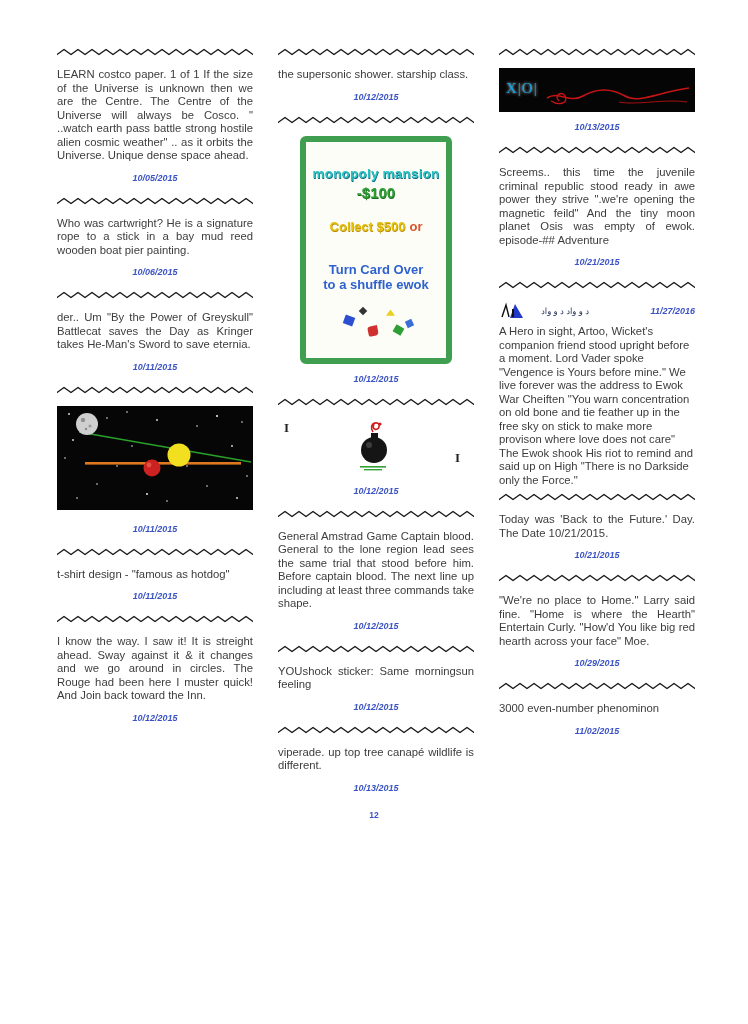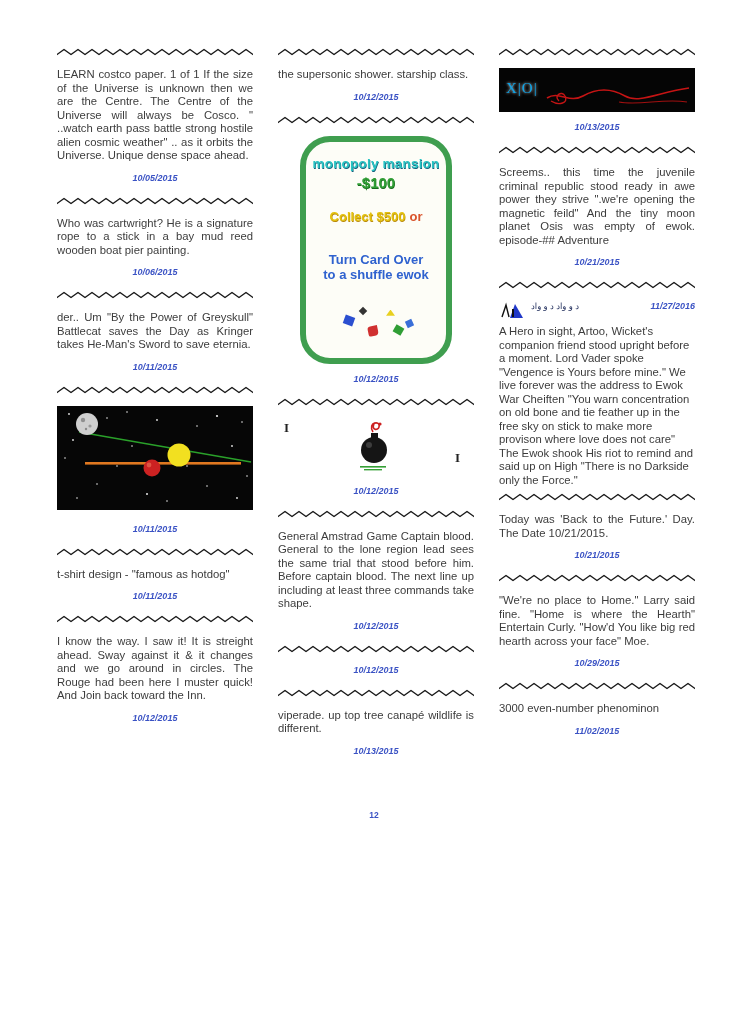--- a/index.html
+++ b/index.html
@@ -43,26 +43,26 @@
     font-size:8.5px;font-weight:bold;
     color:#3a52c4;
   }
   
   .spacewrap{margin:2px 0 4px;}
   
   .card{
     width:152px;height:228px;
     margin:4px auto 8px;
     border:6px solid #3f9e4f;
-    border-radius:30px;
+    border-radius:6px;
     background:#fdfdf7;
     box-sizing:border-box;
     position:relative;
     text-align:center;
-    padding-top:14px;
+    padding-top:24px;
   }
   .card-title{
     font-size:13.5px;font-weight:bold;
     color:#27c3c3;
     text-shadow:0.6px 0.6px 0 #16607c;
     letter-spacing:0.2px;
   }
   .card-amount{
     margin-top:3px;
     font-size:15px;font-weight:bold;
@@ -97,21 +97,21 @@
     margin:2px 0 4px;overflow:hidden;
   }
   .xo-text{
     position:absolute;left:7px;top:12px;
     font-family:"Liberation Serif",serif;
     font-size:15px;letter-spacing:1px;
     color:#0ea5e9;text-shadow:0 0 3px rgba(255,255,255,0.9);
   }
   .xo-scribble{position:absolute;left:0;top:0;}
   
-  .hero-head{display:flex;align-items:flex-start;gap:6px;margin:2px 0 4px;}
+  .hero-head{display:flex;align-items:center;gap:16px;margin:2px 0 4px;}
   .hero-caption{font-size:8.5px;color:#23305e;}
   .hero-date{
     margin-left:auto;font-size:9px;font-weight:bold;font-style:italic;color:#3a52c4;
   }
 </style>
 </head>
 <body>
 
 <div class="page">
   <div class="cols">
@@ -262,20 +262,21 @@
             <polyline points="0,6.5 7,1.5 14,6.5 21,1.5 28,6.5 35,1.5 42,6.5 49,1.5 56,6.5 63,1.5 70,6.5 77,1.5 84,6.5 91,1.5 98,6.5 105,1.5 112,6.5 119,1.5 126,6.5 133,1.5 140,6.5 147,1.5 154,6.5 161,1.5 168,6.5 175,1.5 182,6.5 189,1.5 196,6.5" fill="none" stroke="#1a1a1a" stroke-width="1.4" stroke-linejoin="round" stroke-linecap="round"></polyline>
           </svg>
         <p class="body">General Amstrad Game Captain blood. General to the lone region lead sees the same trial that stood before him. Before captain blood. The next line up including at least three commands take shape.</p>
         <div class="date">10/12/2015</div>
       </section>
 
       <section class="post">
         <svg class="wavy" viewBox="0 0 196 8" preserveAspectRatio="none">
             <polyline points="0,6.5 7,1.5 14,6.5 21,1.5 28,6.5 35,1.5 42,6.5 49,1.5 56,6.5 63,1.5 70,6.5 77,1.5 84,6.5 91,1.5 98,6.5 105,1.5 112,6.5 119,1.5 126,6.5 133,1.5 140,6.5 147,1.5 154,6.5 161,1.5 168,6.5 175,1.5 182,6.5 189,1.5 196,6.5" fill="none" stroke="#1a1a1a" stroke-width="1.4" stroke-linejoin="round" stroke-linecap="round"></polyline>
           </svg>
+        <p class="body">YOUshock sticker: Same morningsun feeling</p>
         <div class="date">10/12/2015</div>
       </section>
 
       <section class="post">
         <svg class="wavy" viewBox="0 0 196 8" preserveAspectRatio="none">
             <polyline points="0,6.5 7,1.5 14,6.5 21,1.5 28,6.5 35,1.5 42,6.5 49,1.5 56,6.5 63,1.5 70,6.5 77,1.5 84,6.5 91,1.5 98,6.5 105,1.5 112,6.5 119,1.5 126,6.5 133,1.5 140,6.5 147,1.5 154,6.5 161,1.5 168,6.5 175,1.5 182,6.5 189,1.5 196,6.5" fill="none" stroke="#1a1a1a" stroke-width="1.4" stroke-linejoin="round" stroke-linecap="round"></polyline>
           </svg>
         <p class="body">viperade. up top tree canapé wildlife is different.</p>
         <div class="date">10/13/2015</div>
       </section>

